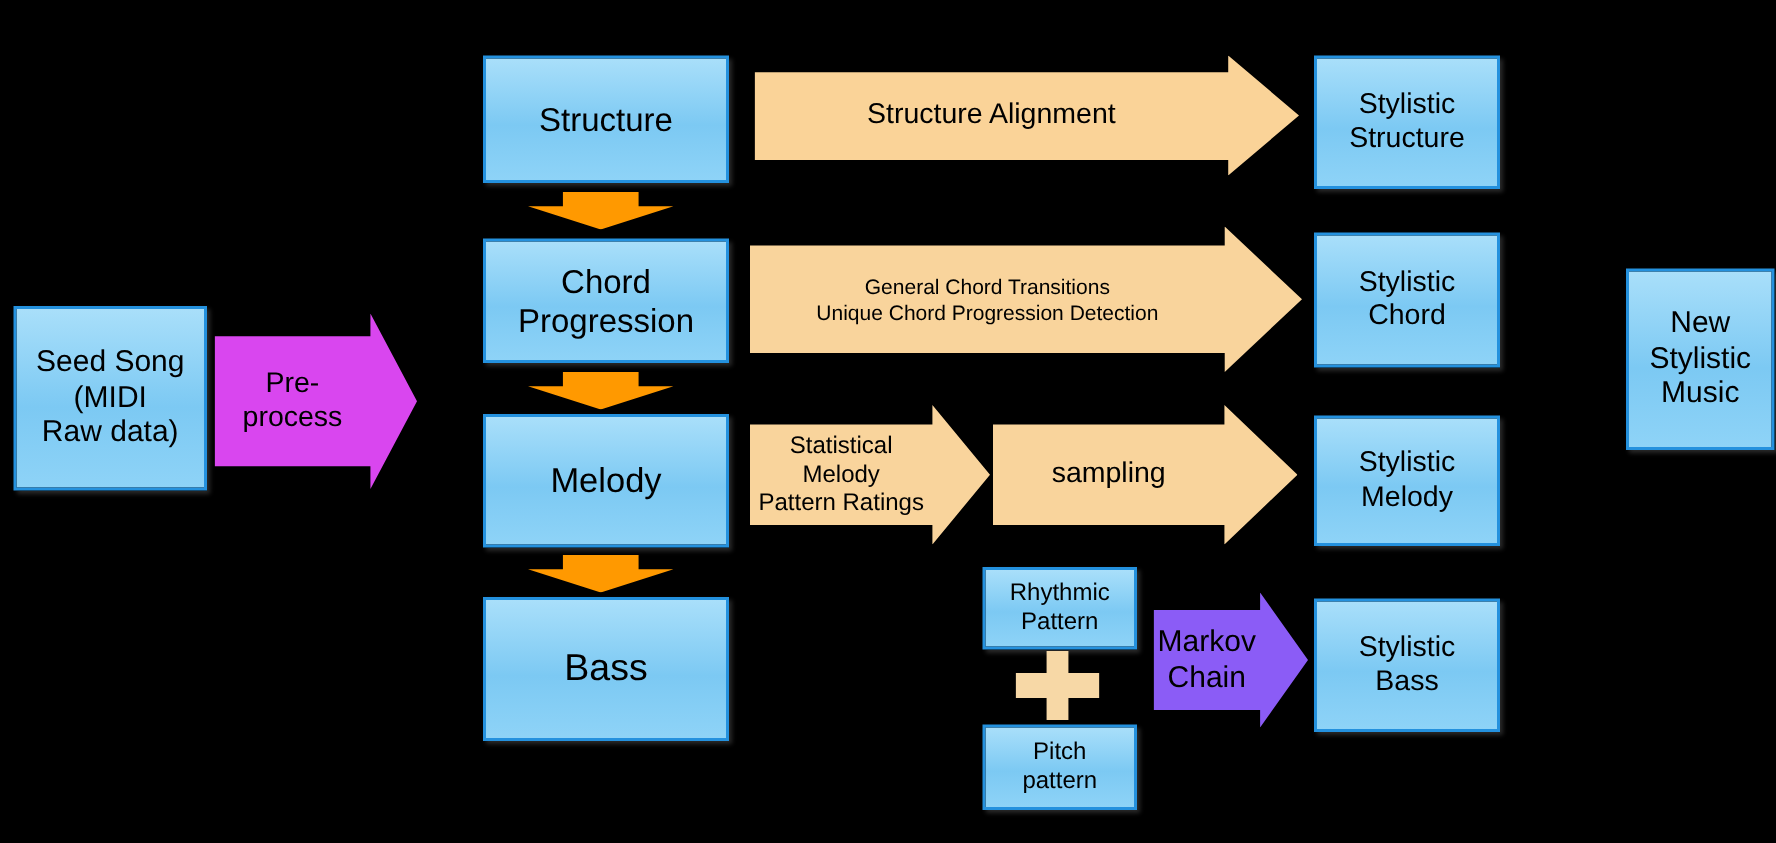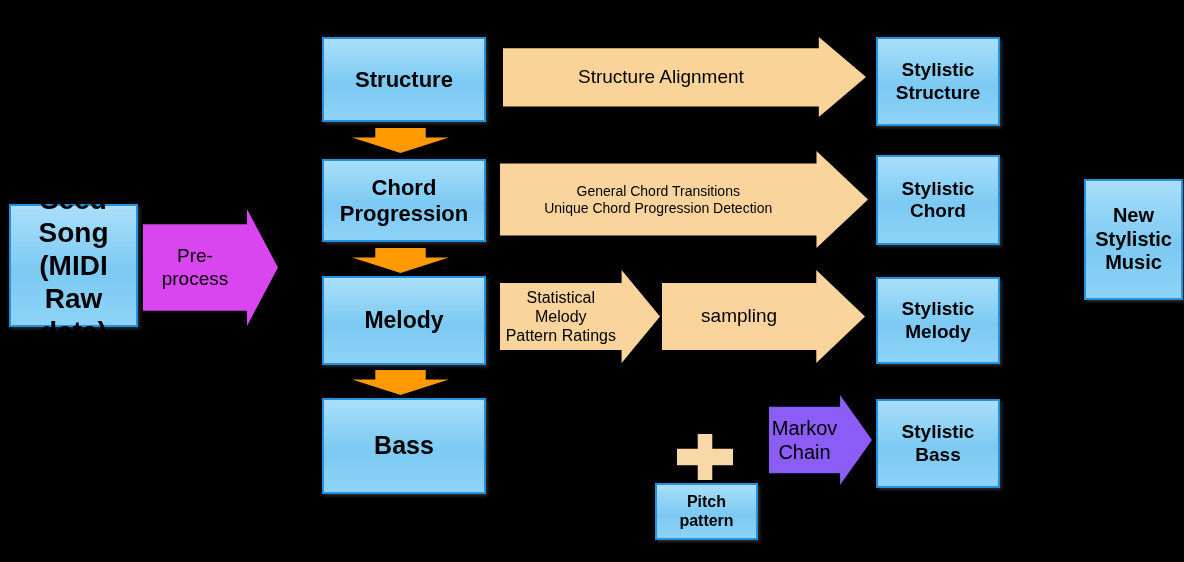--- a/index.html
+++ b/index.html
@@ -9,23 +9,22 @@
   }
   
   .node{
     position:absolute;
     background:linear-gradient(180deg,#A9DFFA 0%,#7CC9F3 55%,#8ED3F7 100%);
     border:2px solid #2491DE;
     box-sizing:border-box;
     display:flex;align-items:center;justify-content:center;
     text-align:center;white-space:pre-line;line-height:1.18;
     box-shadow:2px 2px 3px rgba(120,120,120,.35);
-    font-weight:bold;
   }
-  .n-seed      {left:9px;   top:204px; width:129px; height:123px; font-size:28px;}
+  .n-seed      {left:9px;   top:204px; width:129px; height:123px; font-size:20px;}
   .n-structure {left:322px; top:37px;  width:164px; height:85px;  font-size:22px;}
   .n-chord     {left:322px; top:159px; width:164px; height:83px;  font-size:22px;}
   .n-melody    {left:322px; top:276px; width:164px; height:89px;  font-size:23px;}
   .n-bass      {left:322px; top:398px; width:164px; height:96px;  font-size:25px;}
   .n-sstructure{left:876px; top:37px;  width:124px; height:89px;  font-size:19px;}
   .n-schord    {left:876px; top:155px; width:124px; height:90px;  font-size:19px;}
   .n-smelody   {left:876px; top:277px; width:124px; height:87px;  font-size:19px;}
   .n-sbass     {left:876px; top:399px; width:124px; height:89px;  font-size:19px;}
   .n-rhythmic  {left:655px; top:378px; width:103px; height:55px;  font-size:16px;}
   .n-pitch     {left:655px; top:483px; width:103px; height:57px;  font-size:16px;}
@@ -115,20 +114,22 @@
   </div>
   <div class="block-arrow a-mratings">
     <div class="arrow-label">Statistical Melody
 Pattern Ratings</div>
   </div>
   <div class="node n-smelody">Stylistic
 Melody</div>
   <div class="down-arrow d3"></div>
 
   <div class="node n-bass">Bass</div>
+  <div class="node n-rhythmic">Rhythmic
+Pattern</div>
   <div class="plus"></div>
   <div class="node n-pitch">Pitch
 pattern</div>
   <div class="block-arrow a-markov">
     <div class="arrow-label">Markov
 Chain</div>
   </div>
   <div class="node n-sbass">Stylistic
 Bass</div>
 

